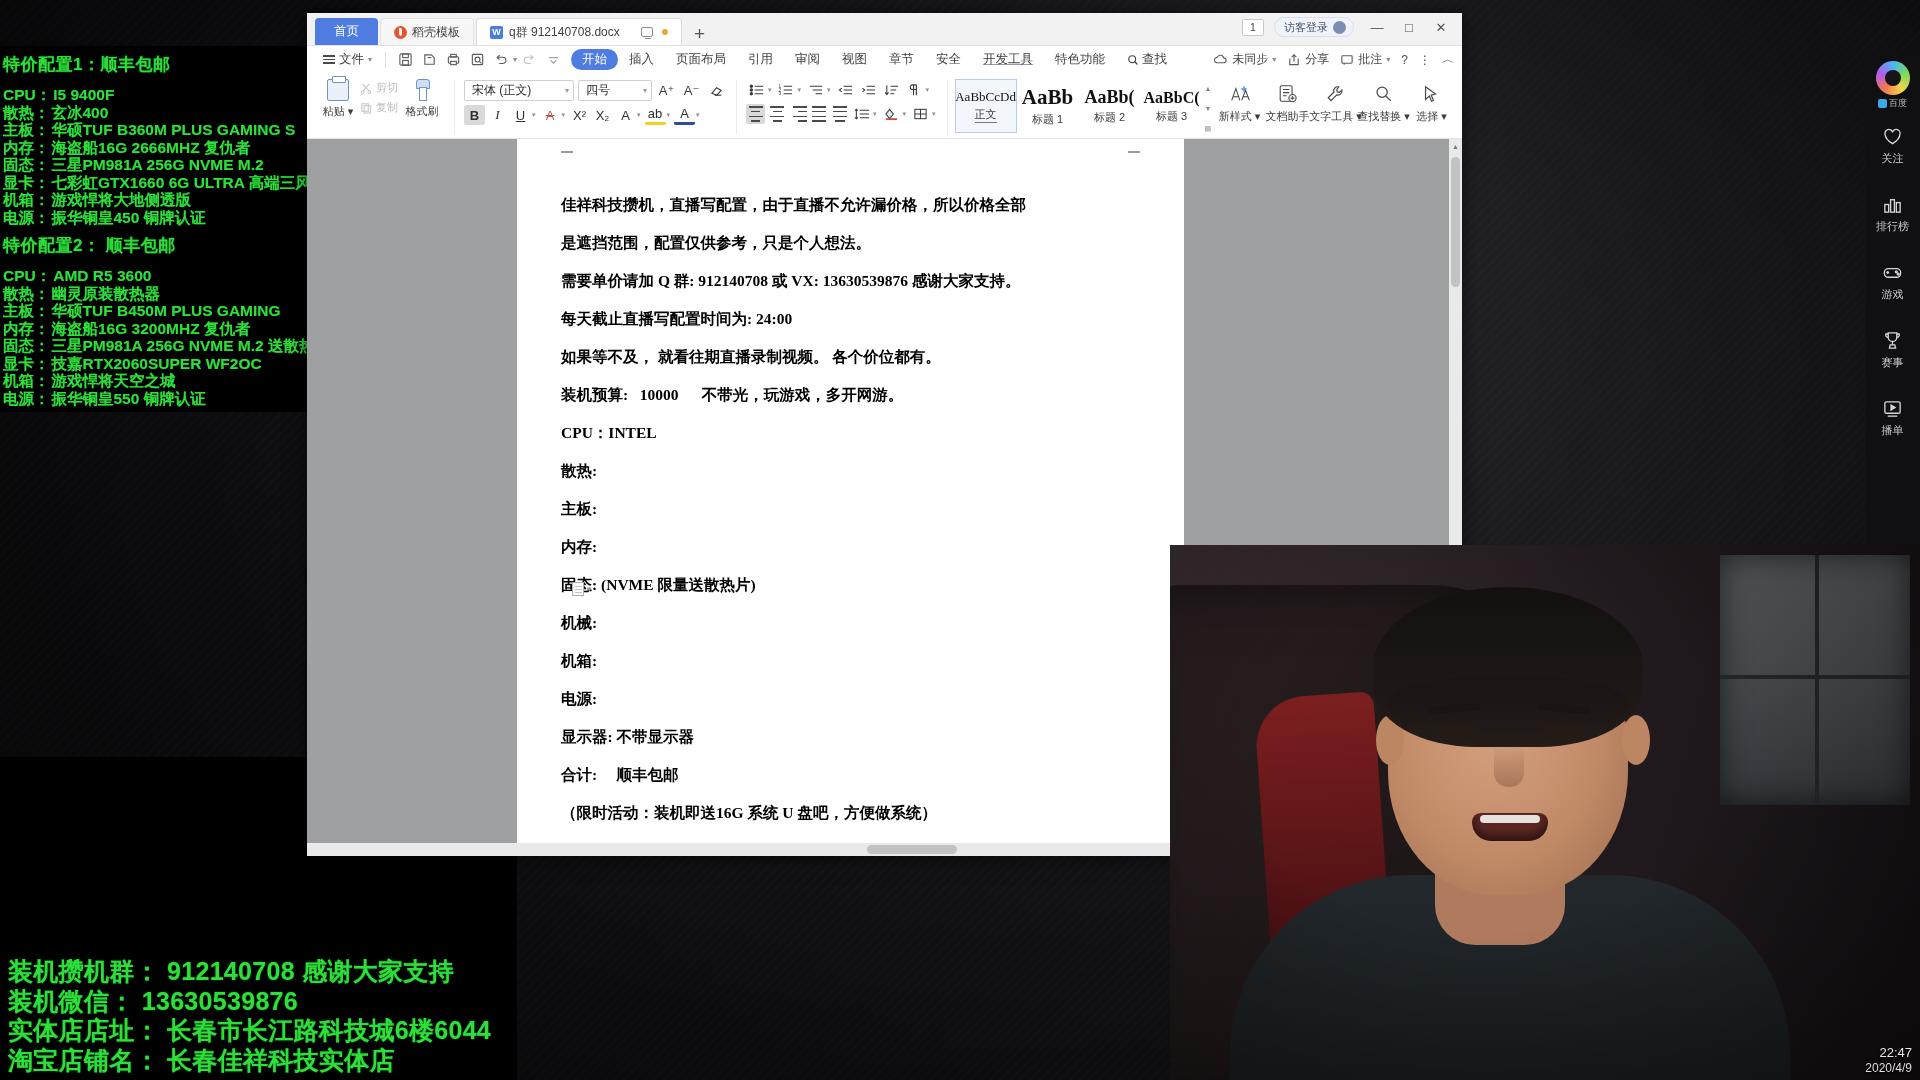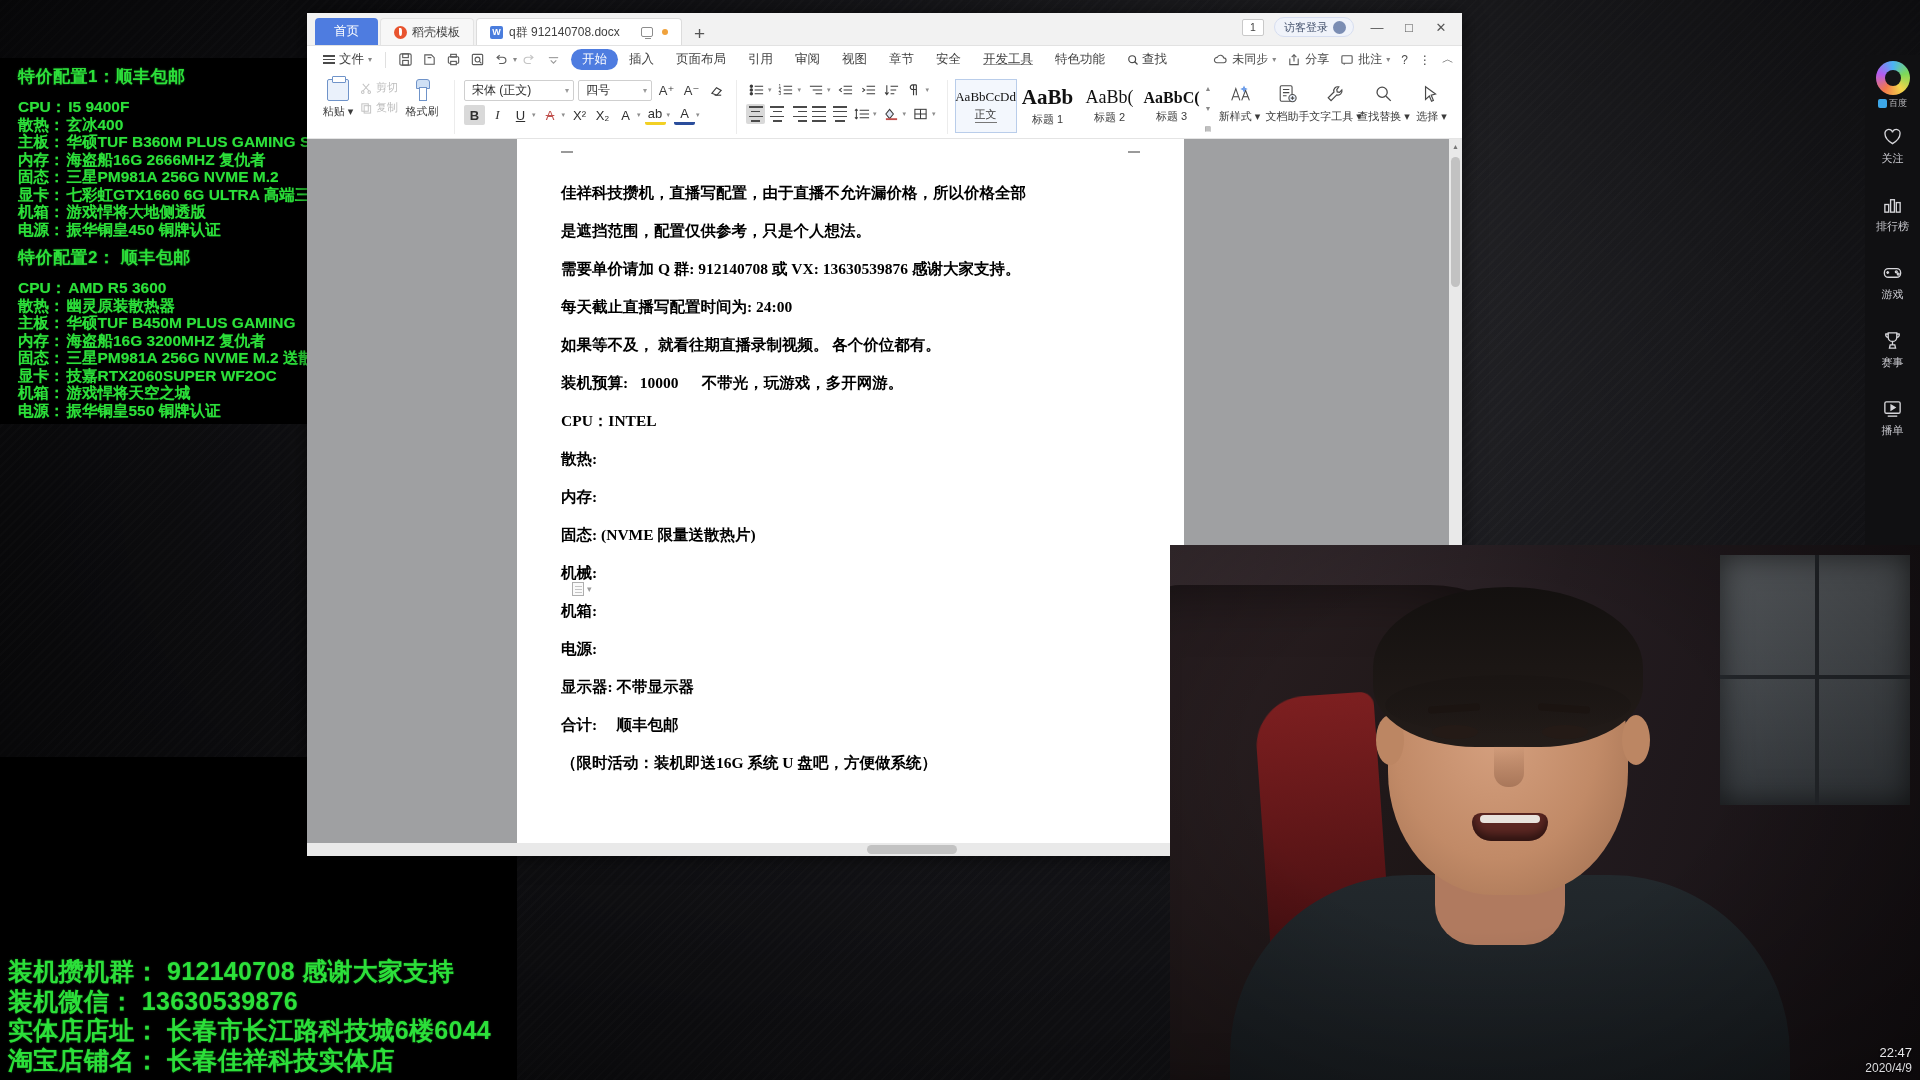--- a/index.html
+++ b/index.html
@@ -31,22 +31,22 @@
   
   .overlay-panel {
     position: absolute;
     background: #000;
     color: #1fdb2a;
     font-family: "Liberation Sans", "DejaVu Sans", sans-serif;
     line-height: 1.0;
     overflow: hidden;
   }
   #specs-panel {
-    left: 0; top: 58px; width: 316px; height: 366px;
-    padding: 10px 4px 4px 16px;
+    left: 0; top: 46px; width: 316px; height: 366px;
+    padding: 10px 4px 4px 1px;
   }
   .spec-title {
     font-size: 17px; font-weight: 700; color: #2ce03a;
     margin: 0 0 4px 2px; letter-spacing: .5px;
     text-shadow: 0 0 2px rgba(44,224,58,.5);
   }
   .spec-gap { height: 10px; }
   .spec-row {
     font-size: 15.5px; font-weight: 700; color: #2ce03a;
     white-space: nowrap; margin: 0 0 2px 2px;
@@ -186,21 +186,21 @@
   .alignbars i { display:block; height:1.6px; background:#4a4a4a; margin:1.6px 0;}
 
   .stylegal { display:flex; align-items:stretch; padding: 3px 2px 0 2px; }
   .stylecell {
     width:62px; height:54px; border:1px solid transparent; display:flex; flex-direction:column;
     align-items:center; justify-content:center; gap:2px;
   }
   .stylecell.sel { border:1px solid #b9cdea; background:#f3f7fd; }
   .sty-prev { font-size:13px; color:#111; font-family:"Liberation Serif", serif; white-space:nowrap; }
   .sty-prev.h1 { font-size:21px; font-weight:700;}
-  .sty-prev.h2 { font-size:18px; font-weight:400;}
+  .sty-prev.h2 { font-size:18px; font-weight:700;}
   .sty-prev.h3 { font-size:16px; font-weight:700;}
   .sty-name { font-size:11px; color:#3a3a3a; }
   .stylecell.sel .sty-name { border-bottom:1px solid #777; }
   .gal-scroll { display:flex; flex-direction:column; justify-content:space-between; padding: 6px 2px; }
   .gal-scroll span { font-size:7px; color:#888; line-height:1;}
 
   .rgrp-icon { display:flex; flex-direction:column; align-items:center; width:48px; padding-top:6px; }
   .big-ico { font-size:19px; color:#4a4a4a; height:24px; display:flex; align-items:center;}
 
   
@@ -214,21 +214,21 @@
   }
   .ruler-mark { position:absolute; left:44px; top:12px; width:14px; height:1px; }
   .ruler-mark::before{content:"";position:absolute;left:0;top:0;width:12px;height:1.5px;background:#9a9a9a;}
   .ruler-mark.right { left:auto; right:44px; }
   .ruler-mark.right::before{ left:auto; right:0; }
   .docline {
     font-family:"Liberation Serif","DejaVu Serif", serif;
     font-size:15.5px; color:#000; font-weight:700; line-height: 1;
     margin-bottom: 22.5px; white-space: pre-wrap;
   }
-  .docline.first { margin-top: 12px; }
+  .docline.first { margin-top: 24px; }
   .vscroll {
     position:absolute; right:0; top:0; width:13px; height:100%; background:#e9e9e9;
   }
   .vthumb { position:absolute; left:2px; top:18px; width:9px; height:130px; background:#c2c2c2; border-radius:5px;}
   .vscroll .arr { position:absolute; left:0; width:13px; height:14px; display:flex; align-items:center; justify-content:center; font-size:7px; color:#777;}
   .vscroll .arr.up { top:0; } .vscroll .arr.dn { bottom:0; }
   .hscroll {
     position:absolute; bottom:0; left:0; right:13px; height:13px; background:#e9e9e9;
   }
   .hthumb { position:absolute; top:2px; left:560px; width:90px; height:9px; background:#c2c2c2; border-radius:5px;}
@@ -777,20 +777,21 @@
         <span class="ruler-mark right"></span>
         <div id="doc-lines">
             <div class="docline first">佳祥科技攒机，直播写配置，由于直播不允许漏价格，所以价格全部</div>
             <div class="docline">是遮挡范围，配置仅供参考，只是个人想法。</div>
             <div class="docline">需要单价请加 Q 群: 912140708 或 VX: 13630539876 感谢大家支持。</div>
             <div class="docline">每天截止直播写配置时间为: 24:00</div>
             <div class="docline">如果等不及， 就看往期直播录制视频。 各个价位都有。</div>
             <div class="docline">装机预算:   10000      不带光，玩游戏，多开网游。</div>
             <div class="docline">CPU：INTEL</div>
             <div class="docline">散热:</div>
+            <div class="docline">主板:</div>
             <div class="docline">内存:</div>
             <div class="docline">固态: (NVME 限量送散热片)</div>
             <div class="docline">机械:</div>
             <div class="docline">机箱:</div>
             <div class="docline">电源:</div>
             <div class="docline">显示器: 不带显示器</div>
             <div class="docline">合计:     顺丰包邮</div>
             <div class="docline">（限时活动：装机即送16G 系统 U 盘吧，方便做系统）</div>
           </div>
       </div>

